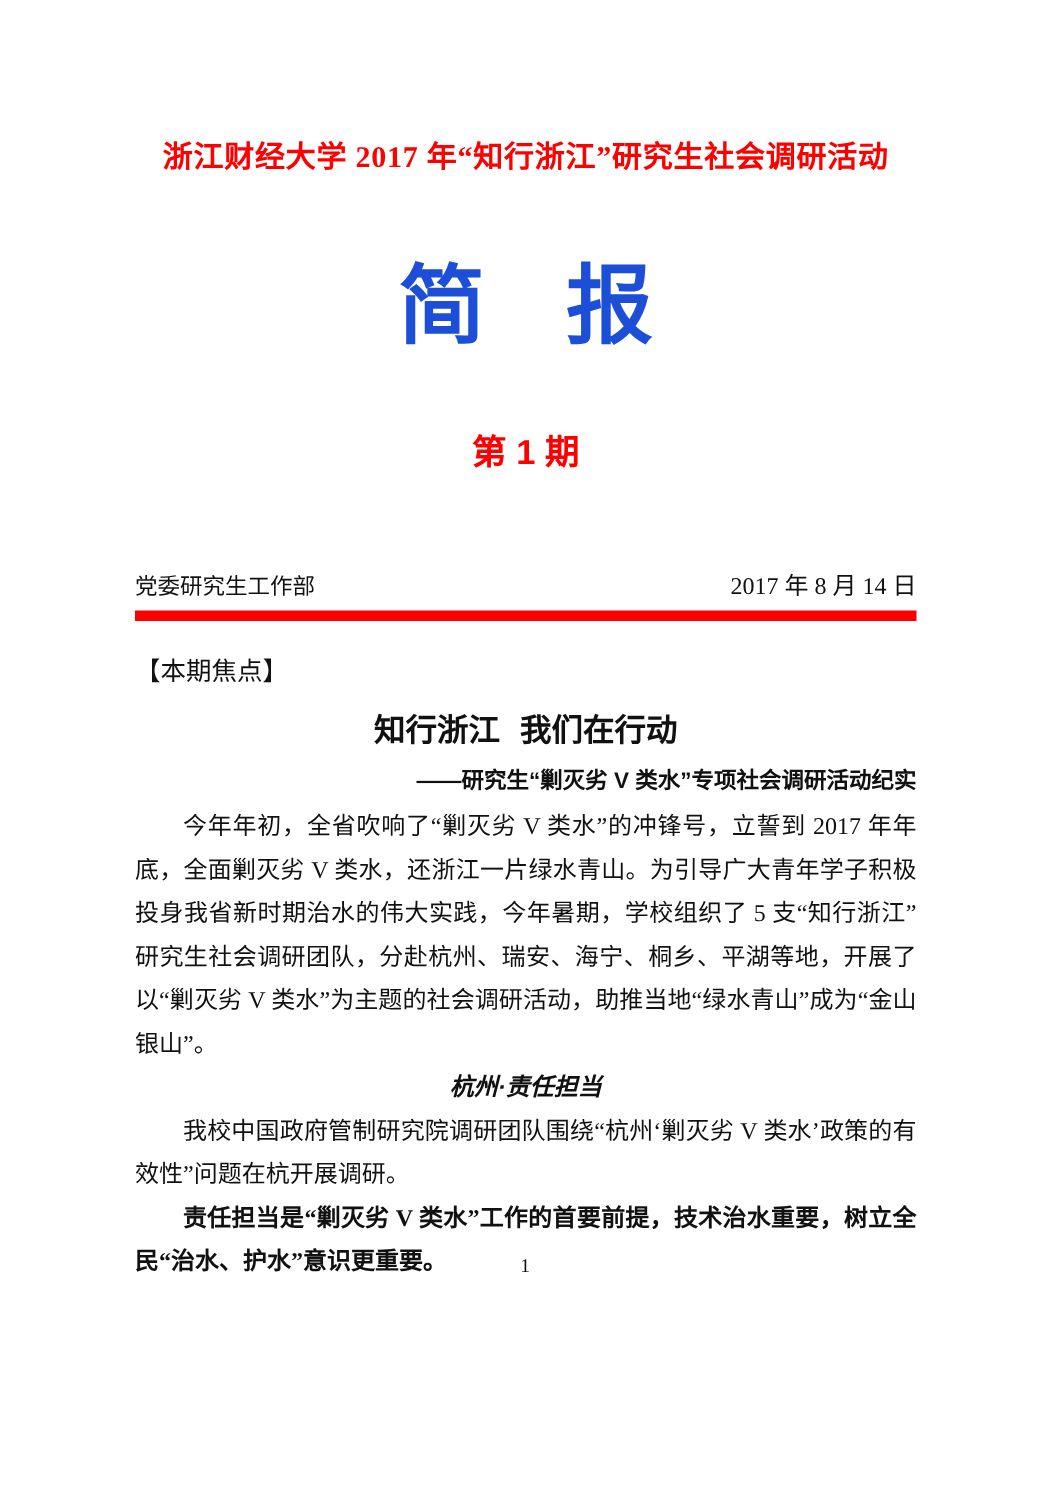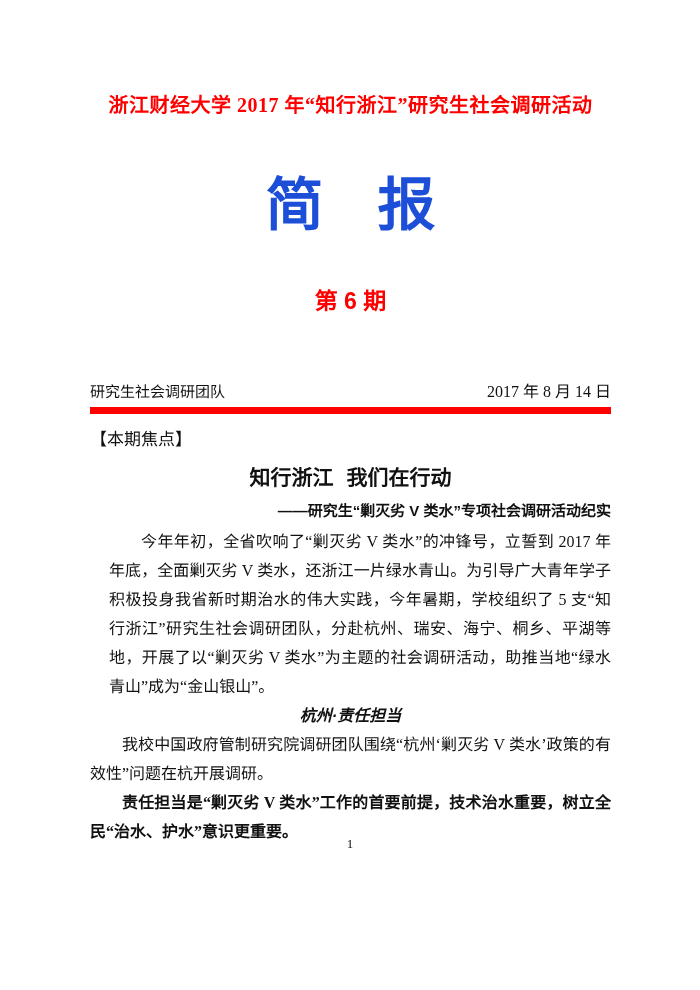--- a/index.html
+++ b/index.html
@@ -58,22 +58,22 @@
     font-size:16px;
     line-height:18px;
     margin-top:39px;
   }
   .red-rule {
     margin-top:6px;
     height:7px;
     background:#ff0000;
   }
   .focus-label {
-    margin-top:16px;
-    font-family:Liberation Serif, serif;
+    margin-top:26px;
+    font-family:Liberation Mono, monospace;
     font-size:17px;
     line-height:20px;
   }
   .article-title {
     margin-top:16px;
     text-align:center;
     font-family:"Liberation Sans", sans-serif;
     font-weight:bold;
     font-size:21px;
     line-height:23px;
@@ -88,21 +88,21 @@
     line-height:17px;
   }
   .body-para {
     margin:0;
     font-size:16px;
     line-height:29px;
     text-align:justify;
     text-indent:2em;
     font-family:"Liberation Serif", serif;
   }
-  .p-first { margin-top:8px;margin-left:19px; }
+  .p-first { margin-top:8px; }
   .p-bold { font-weight:bold; }
   .section-head {
     text-align:center;
     font-family:"Liberation Sans", sans-serif;
     font-weight:bold;
     font-size:16px;
     line-height:29px;
     font-style:italic;
   }
   .page-num {
@@ -117,24 +117,24 @@
 </head>
 <body>
 
 <div class="page">
   <div class="content">
 
     <div class="doc-title">浙江财经大学 2017 年“知行浙江”研究生社会调研活动</div>
 
     <div class="masthead">简 报</div>
 
-    <div class="issue">第 6 期</div>
+    <div class="issue">第 1 期</div>
 
     <div class="header-row">
-      <span class="dept">研究生社会调研团队</span>
+      <span class="dept">党委研究生工作部</span>
       <span class="date">2017 年 8 月 14 日</span>
     </div>
 
     <div class="red-rule"></div>
 
     <div class="focus-label">【本期焦点】</div>
 
     <div class="article-title">知行浙江 我们在行动</div>
 
     <div class="article-subtitle">——研究生“剿灭劣 V 类水”专项社会调研活动纪实</div>

